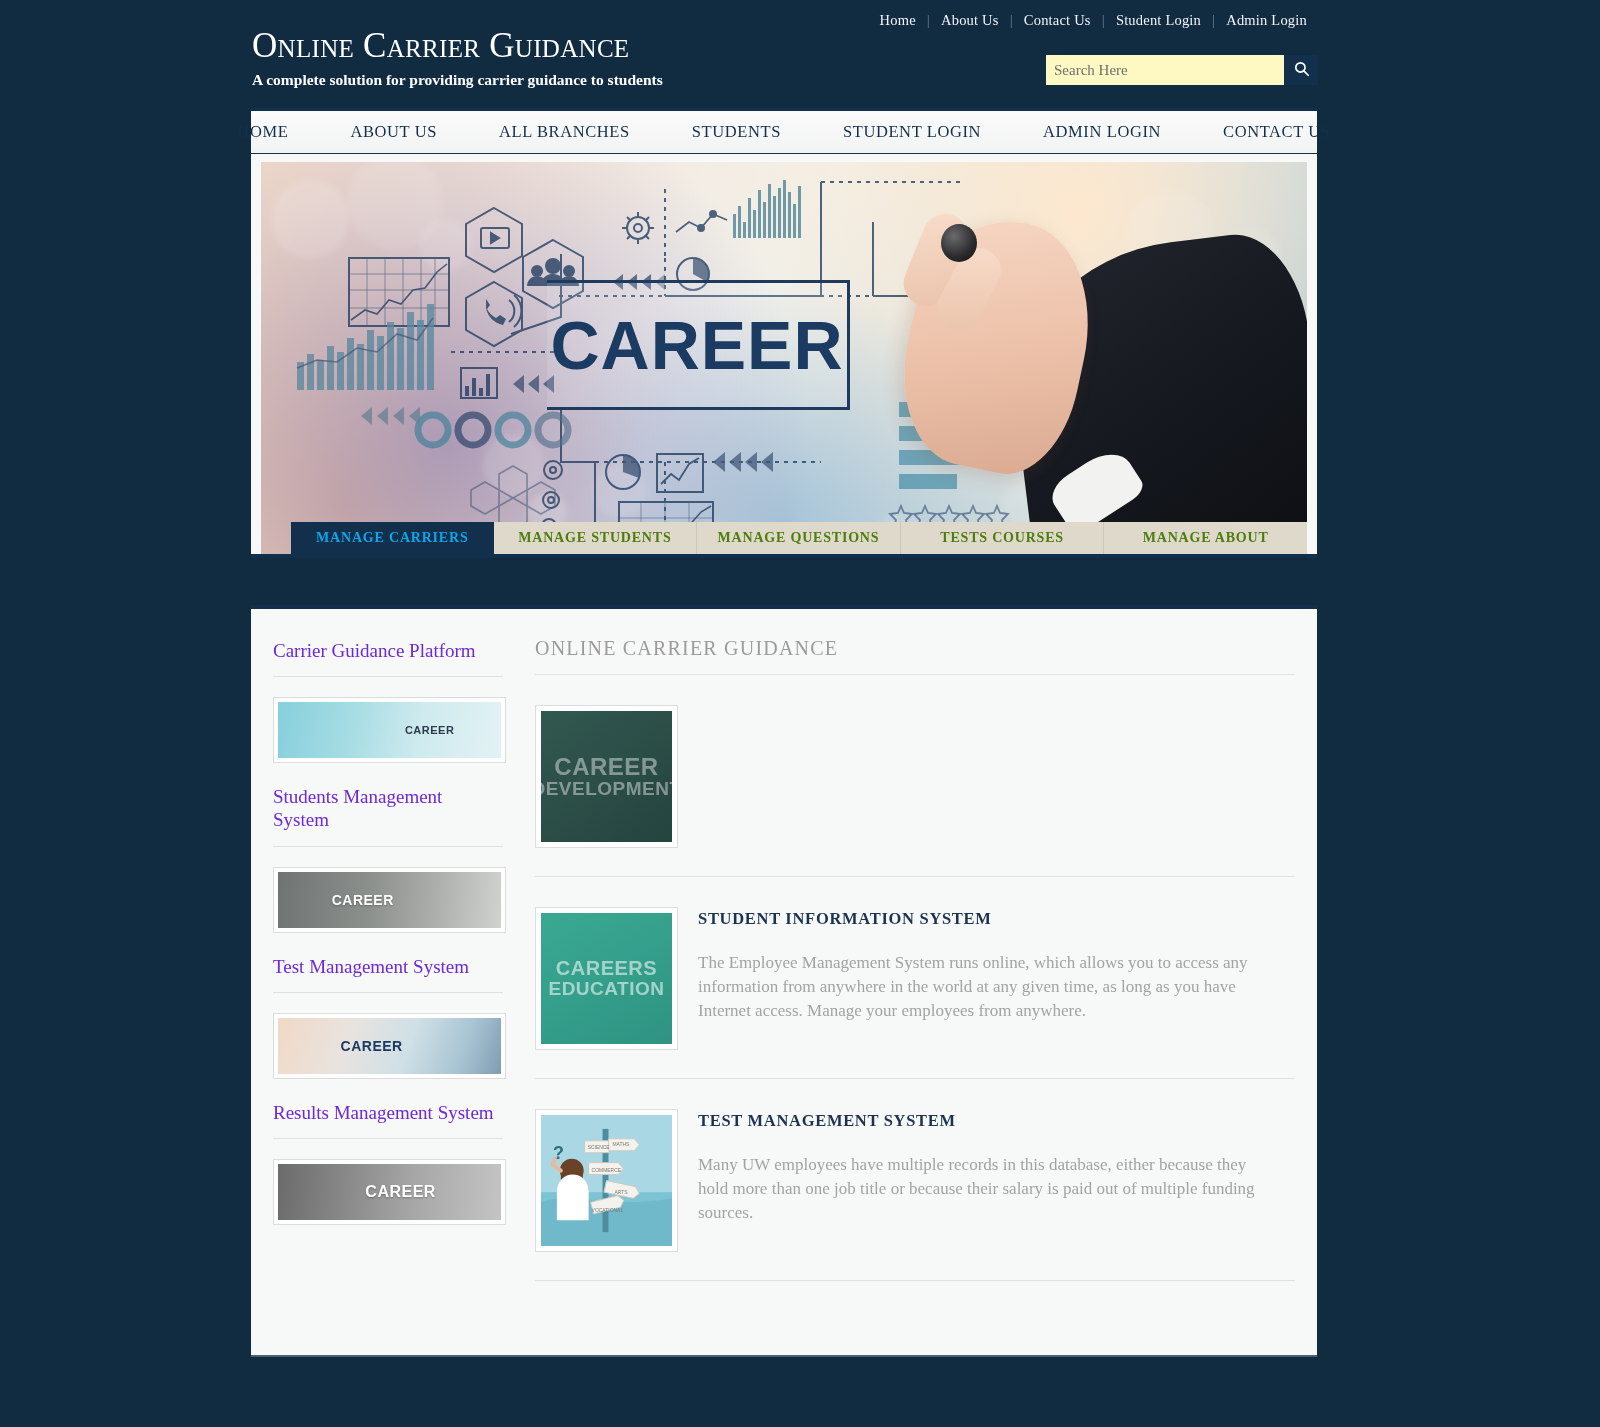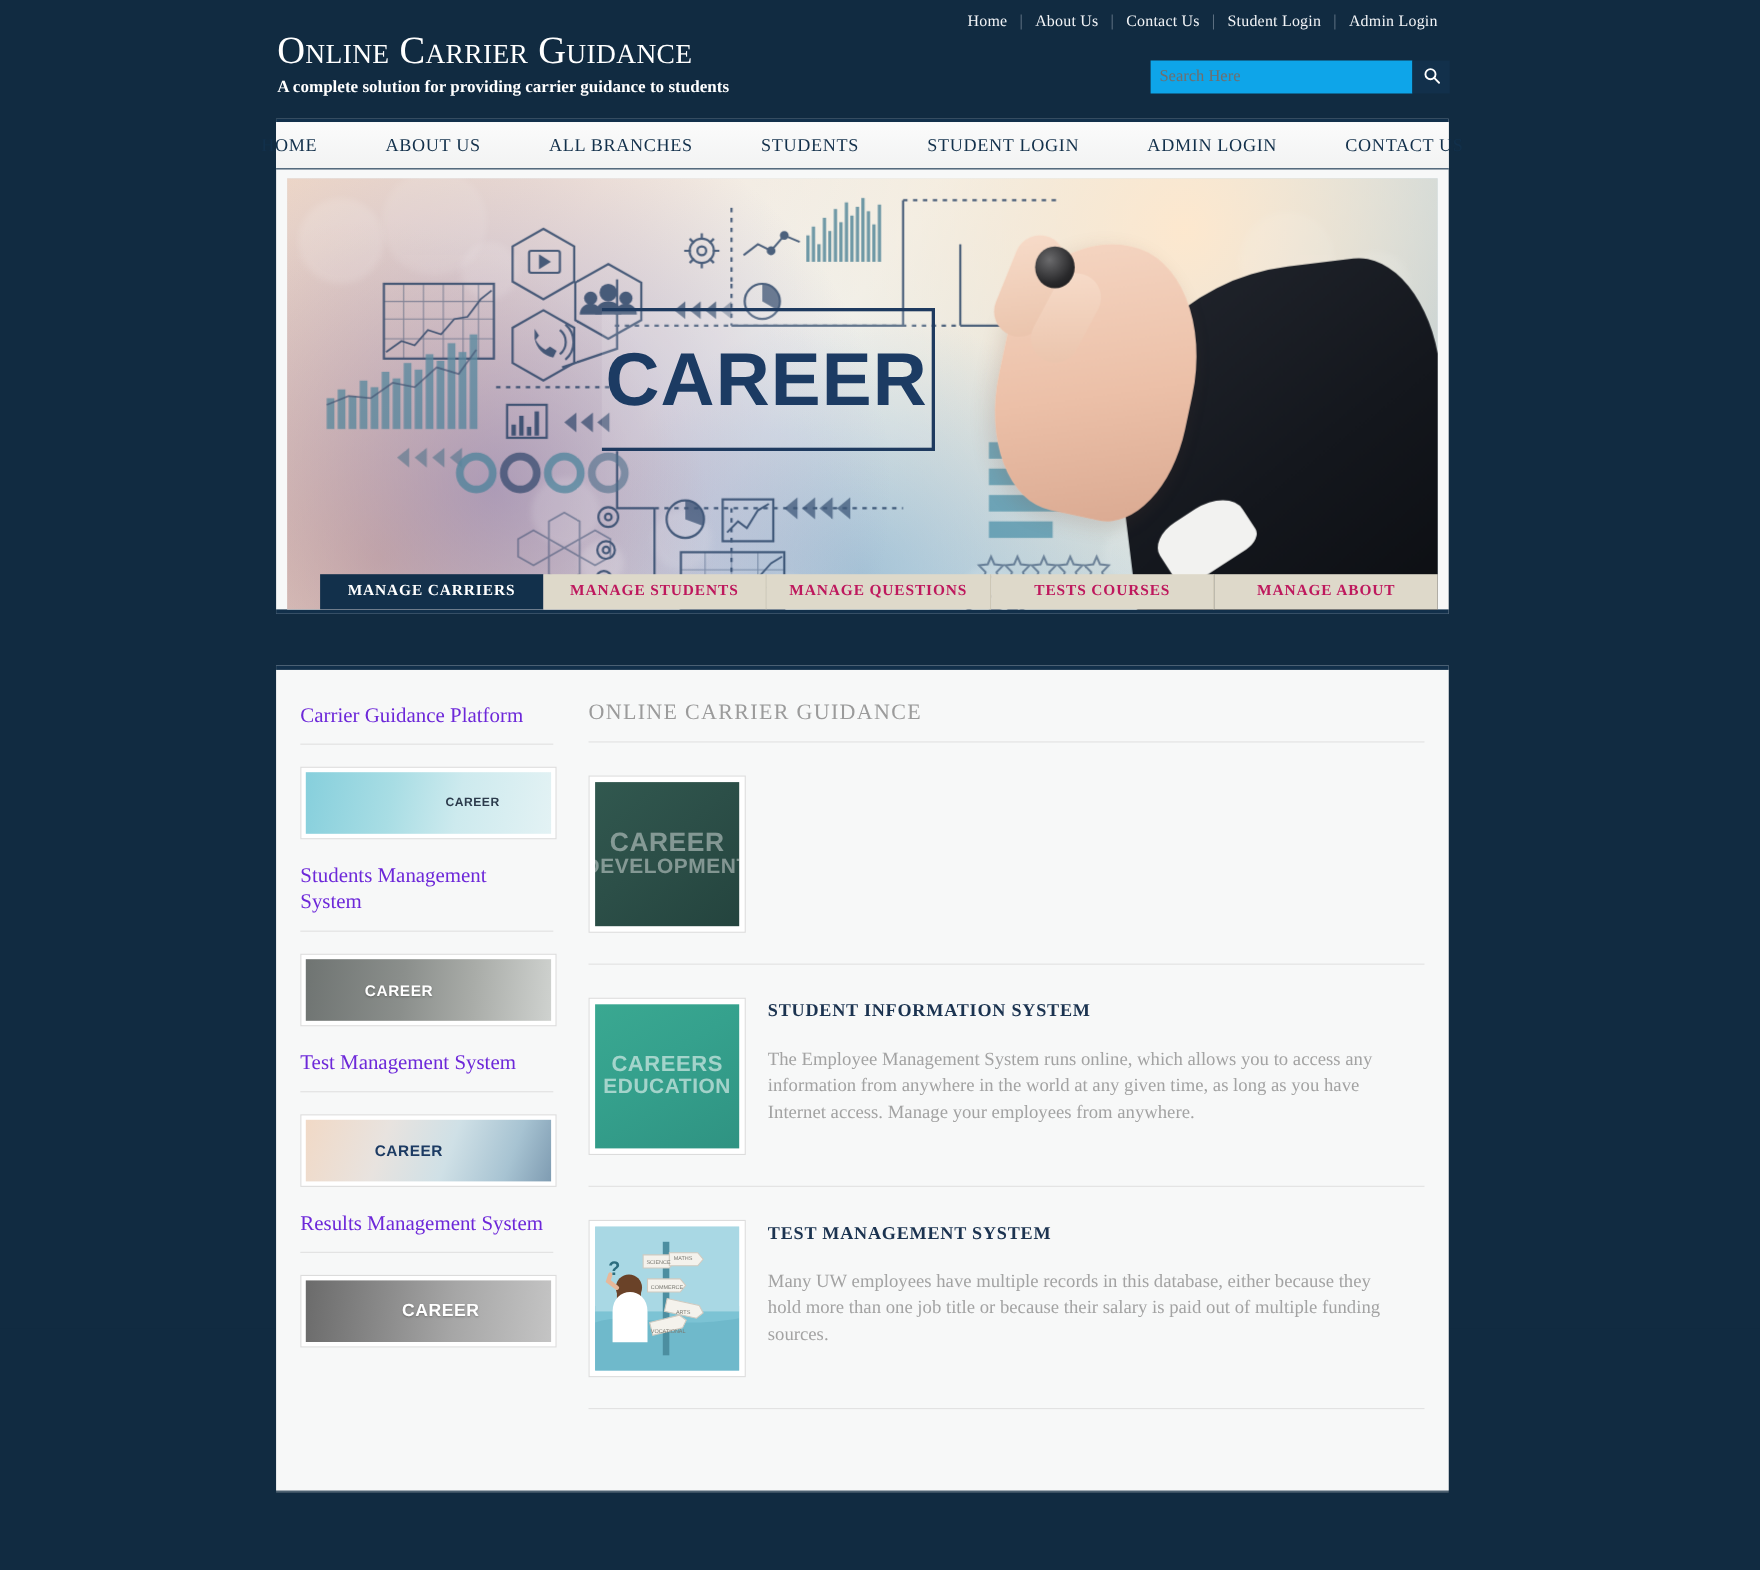--- a/index.html
+++ b/index.html
@@ -75,21 +75,21 @@
     right: 282px;
     top: 55px;
     display: flex;
     height: 30px;
     width: 272px;
   }
   .searchwrap input {
     flex: 1;
     border: none;
     outline: none;
-    background: #0ea5e9;
+    background: #fef9c3;
     font-family: "Liberation Serif", serif;
     font-size: 15px;
     color: #333;
     padding: 0 8px;
     height: 30px;
   }
   .searchwrap input::placeholder { color: #6f6f6f; opacity: 1; }
   .searchbtn {
     width: 34px;
     height: 30px;
@@ -221,30 +221,30 @@
     z-index: 4;
   }
   .tab {
     flex: 1;
     display: flex;
     align-items: center;
     justify-content: center;
     font-size: 14px;
     font-weight: bold;
     letter-spacing: 0.8px;
-    color: #be185d;
+    color: #4d7c0f;
     background: #ded9ca;
     border-right: 1px solid #cdc7b6;
     cursor: pointer;
     white-space: nowrap;
   }
   .tab:last-child { border-right: none; }
   .tab.active {
     background: #12304b;
-    color: #ffffff;
+    color: #0ea5e9;
     border-right: none;
     margin-left: 30px;
   }
 
   
   .contentcard {
     position: absolute;
     left: 251px;
     top: 605px;
     width: 1066px;

